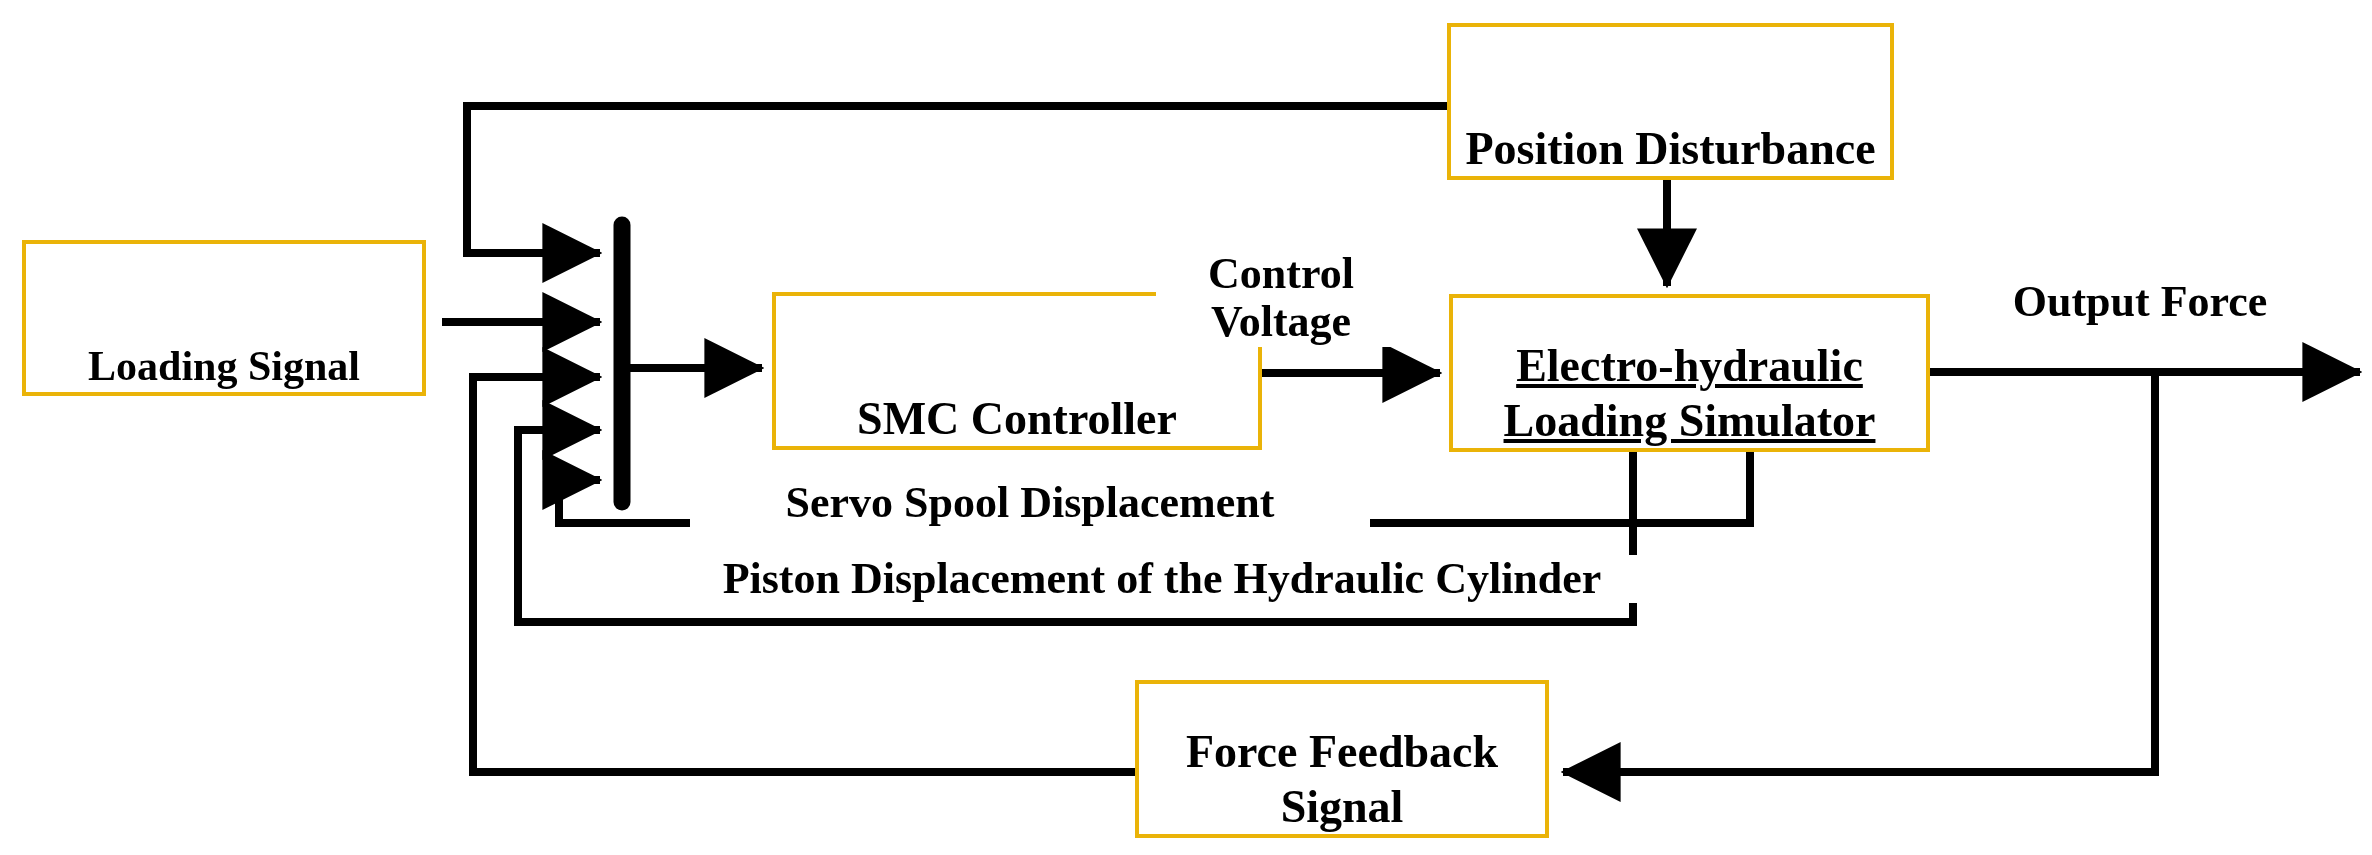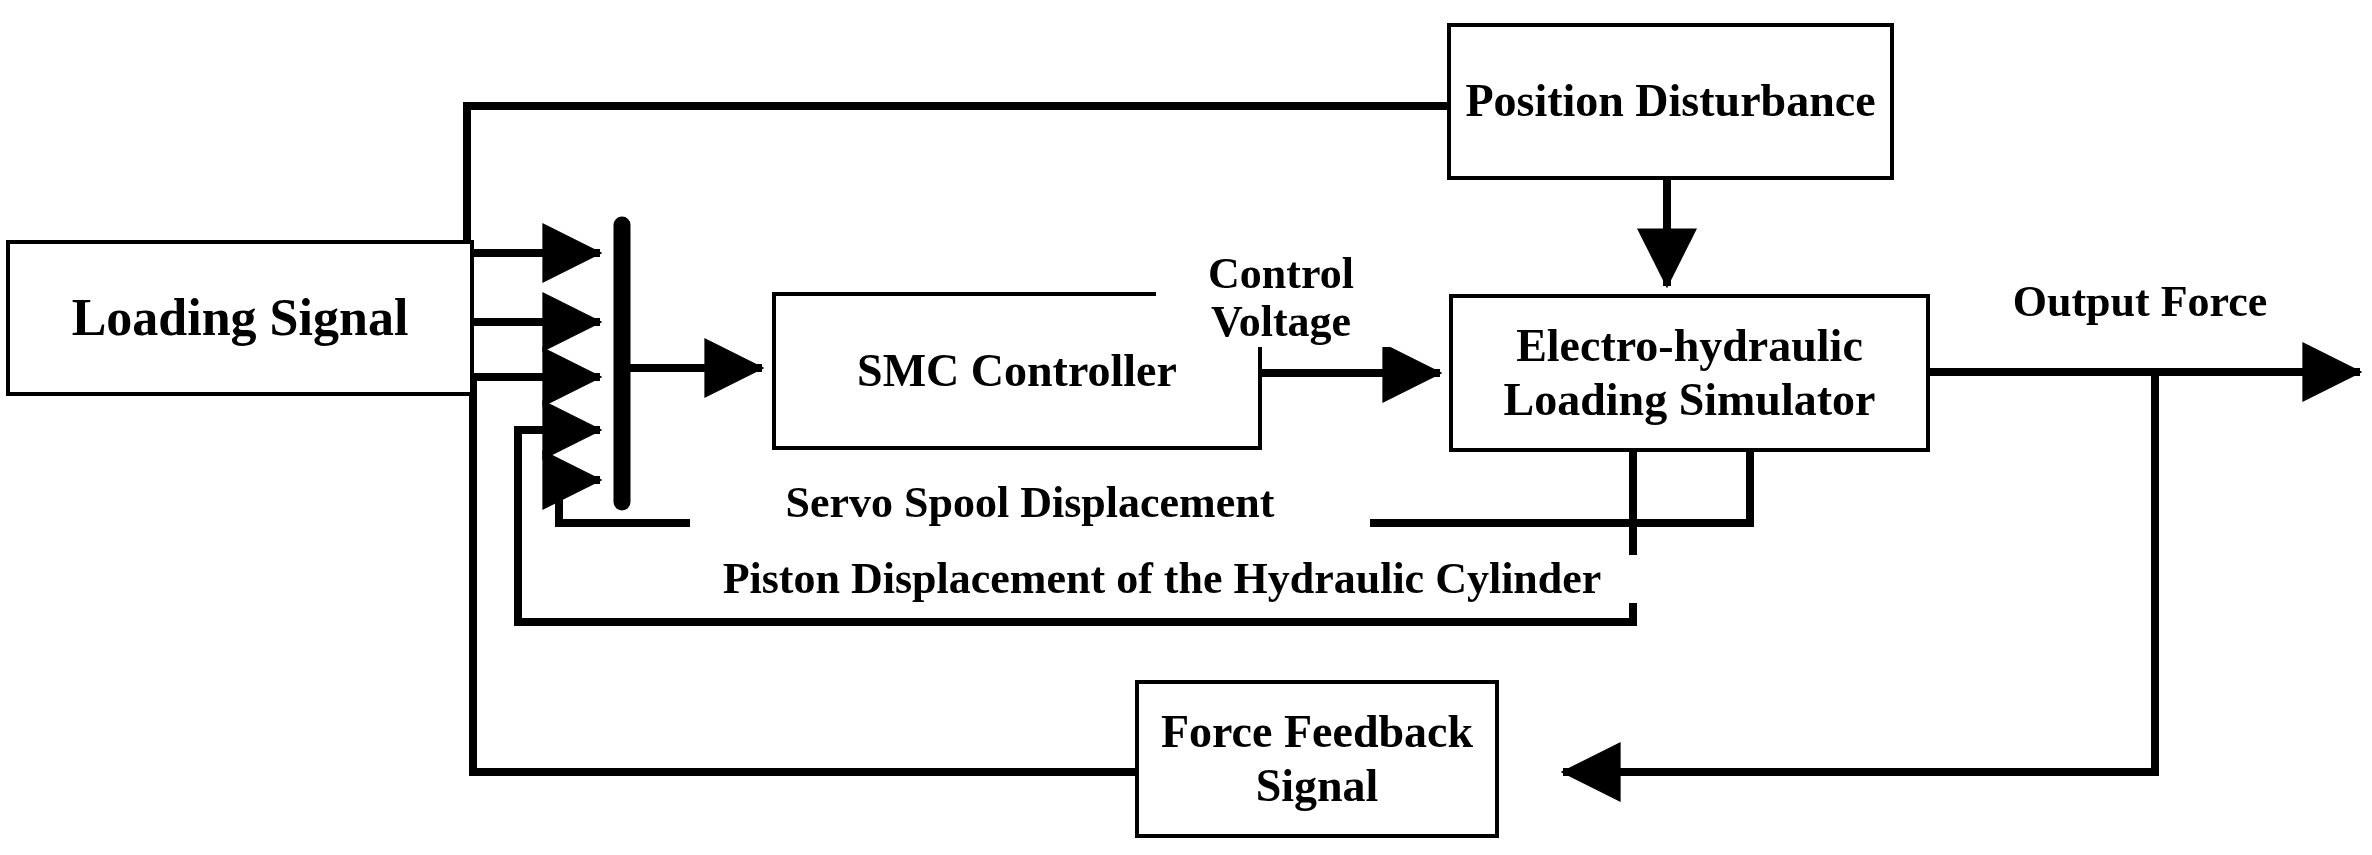--- a/index.html
+++ b/index.html
@@ -9,48 +9,48 @@
     width:2372px;
     height:855px;
     background:#ffffff;
     font-family:"Liberation Serif","DejaVu Serif",serif;
     overflow:hidden;
   }
   #wires{position:absolute;left:0;top:0;width:2372px;height:855px;}
   .node{
     position:absolute;
     box-sizing:border-box;
-    border:4px solid #000000;
+    border:4px solid #eab308;
     background:#ffffff;
     display:flex;
-    align-items:center;
+    align-items:flex-end;
     justify-content:center;
     text-align:center;
     font-weight:bold;
     color:#000000;
     line-height:1.18;
     z-index:3;
   }
   .node-label{display:block;padding:0 10px;}
   .free-label{
     position:absolute;
     font-weight:bold;
     color:#000000;
     text-align:center;
     line-height:1.1;
     white-space:pre-line;
     z-index:4;
     background:#ffffff;
   }
   
-  #node-loading-signal{left:6px;  top:240px; width:468px; height:156px; font-size:52px;}
+  #node-loading-signal{left:22px;  top:240px; width:404px; height:156px; font-size:42px;}
   #node-smc-controller{left:772px; top:292px; width:490px; height:158px; font-size:46px;}
   #node-els{left:1449px; top:294px; width:481px; height:158px; font-size:46px;}
   #node-position-disturbance{left:1447px; top:23px; width:447px; height:157px; font-size:46px;}
-  #node-force-feedback{left:1135px; top:680px; width:364px; height:158px; font-size:46px;}
+  #node-force-feedback{left:1135px; top:680px; width:414px; height:158px; font-size:46px;}
   
   #label-control-voltage{left:1156px; top:250px; width:250px; font-size:44px;}
   #label-output-force{left:1955px; top:278px; width:370px; font-size:44px;text-align:center;}
   #label-servo-spool{left:690px; top:455px; width:680px; font-size:44px;margin-top:24px;}
   #label-piston-disp{left:622px;  top:555px; width:1080px; font-size:44px;}
 </style>
 </head>
 <body>
 
 <div id="stage">
@@ -90,21 +90,21 @@
 
   <div class="node" id="node-loading-signal">
     <span class="node-label">Loading Signal</span>
   </div>
 
   <div class="node" id="node-smc-controller">
     <span class="node-label">SMC Controller</span>
   </div>
 
   <div class="node" id="node-els">
-    <span class="node-label" id="els-label" style="white-space:pre-line;">Electro-hydraulic
+    <span class="node-label" id="els-label" style="white-space:pre-line;text-decoration:underline;">Electro-hydraulic
 Loading Simulator</span>
   </div>
 
   <div class="node" id="node-position-disturbance">
     <span class="node-label">Position Disturbance</span>
   </div>
 
   <div class="node" id="node-force-feedback">
     <span class="node-label" style="white-space:pre-line;">Force Feedback
 Signal</span>

